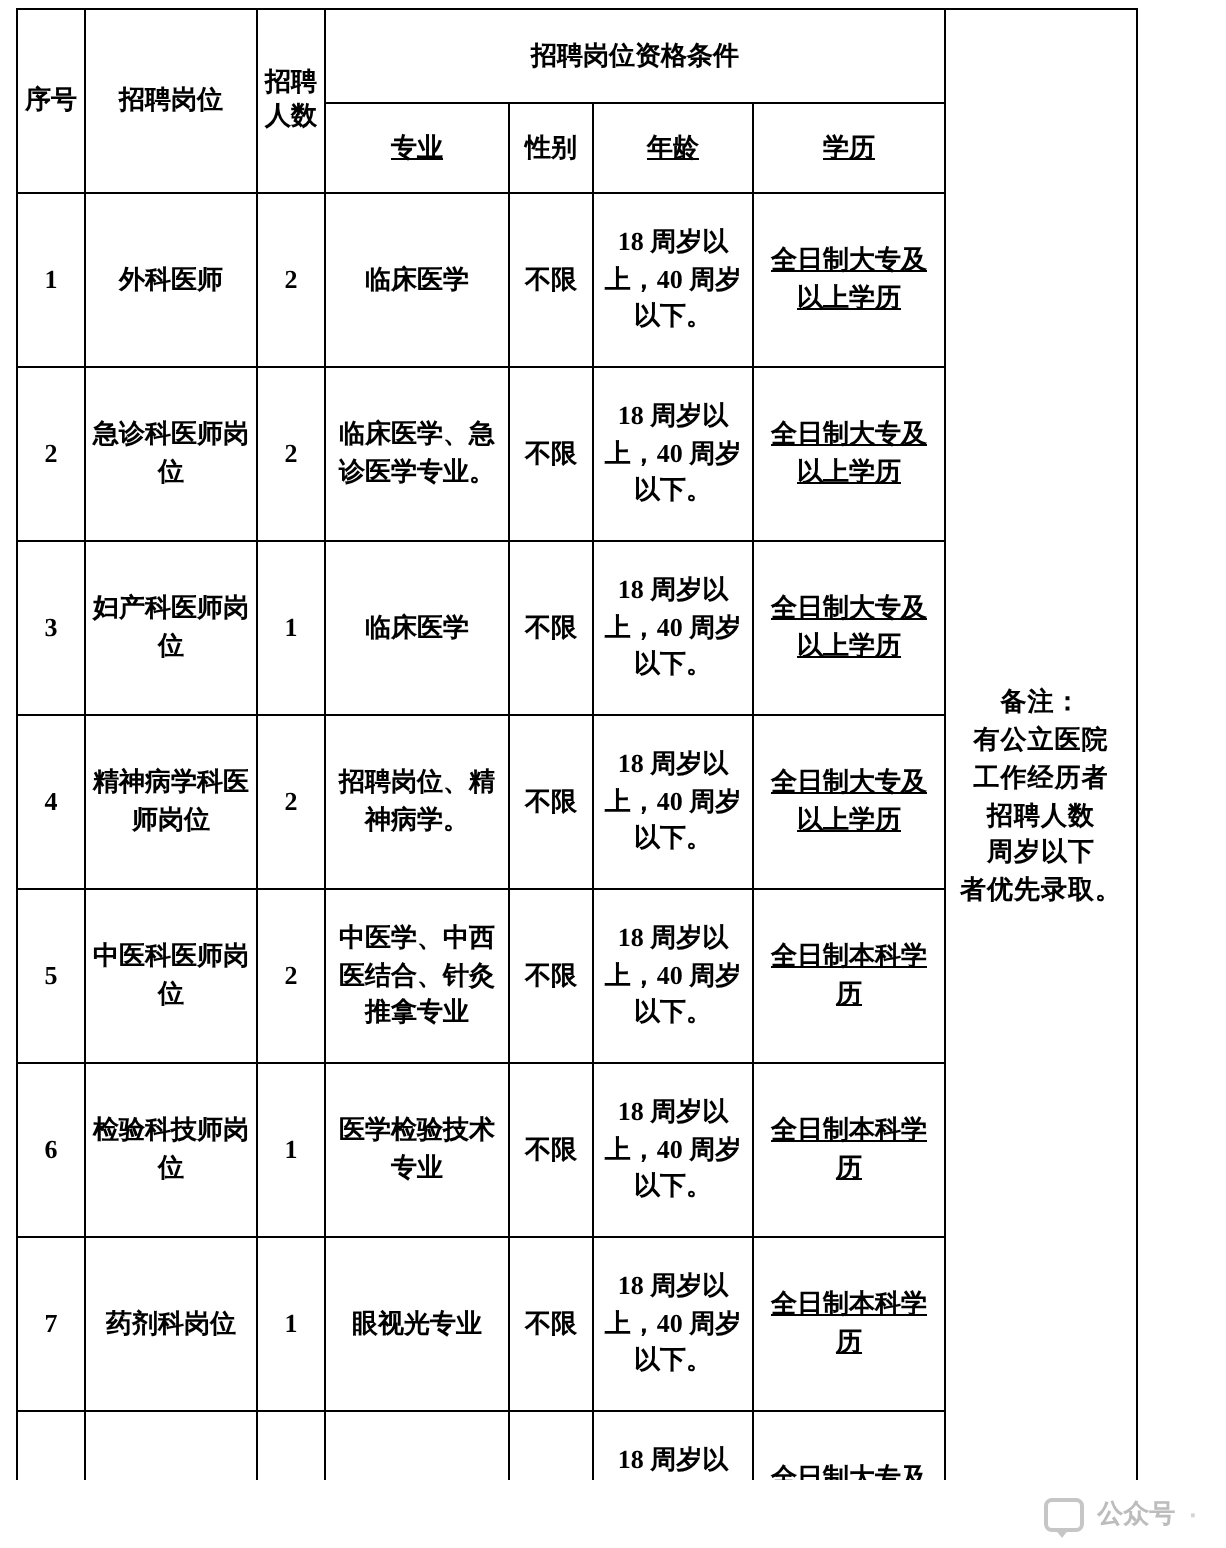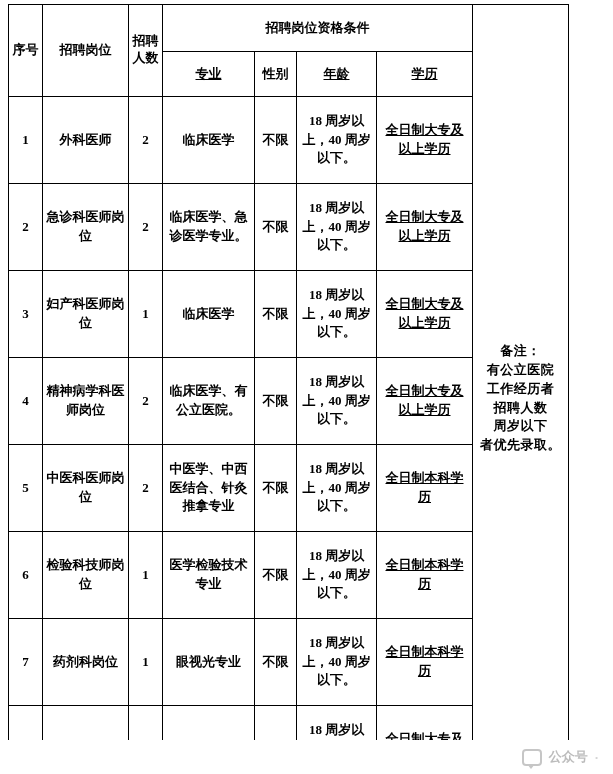--- a/index.html
+++ b/index.html
@@ -188,21 +188,21 @@
         <td>1</td>
         <td>临床医学</td>
         <td>不限</td>
         <td class="age-cell">18 周岁以上，40 周岁以下。</td>
         <td class="edu-cell">全日制大专及以上学历</td>
       </tr>
       <tr>
         <td class="tall">4</td>
         <td>精神病学科医师岗位</td>
         <td>2</td>
-        <td>临床医学、有公立医院。</td>
+        <td>招聘岗位、精神病学。</td>
         <td>不限</td>
         <td class="age-cell">18 周岁以上，40 周岁以下。</td>
         <td class="edu-cell">全日制大专及以上学历</td>
       </tr>
       <tr>
         <td class="tall">5</td>
         <td>中医科医师岗位</td>
         <td>2</td>
         <td>中医学、中西医结合、针灸推拿专业</td>
         <td>不限</td>

